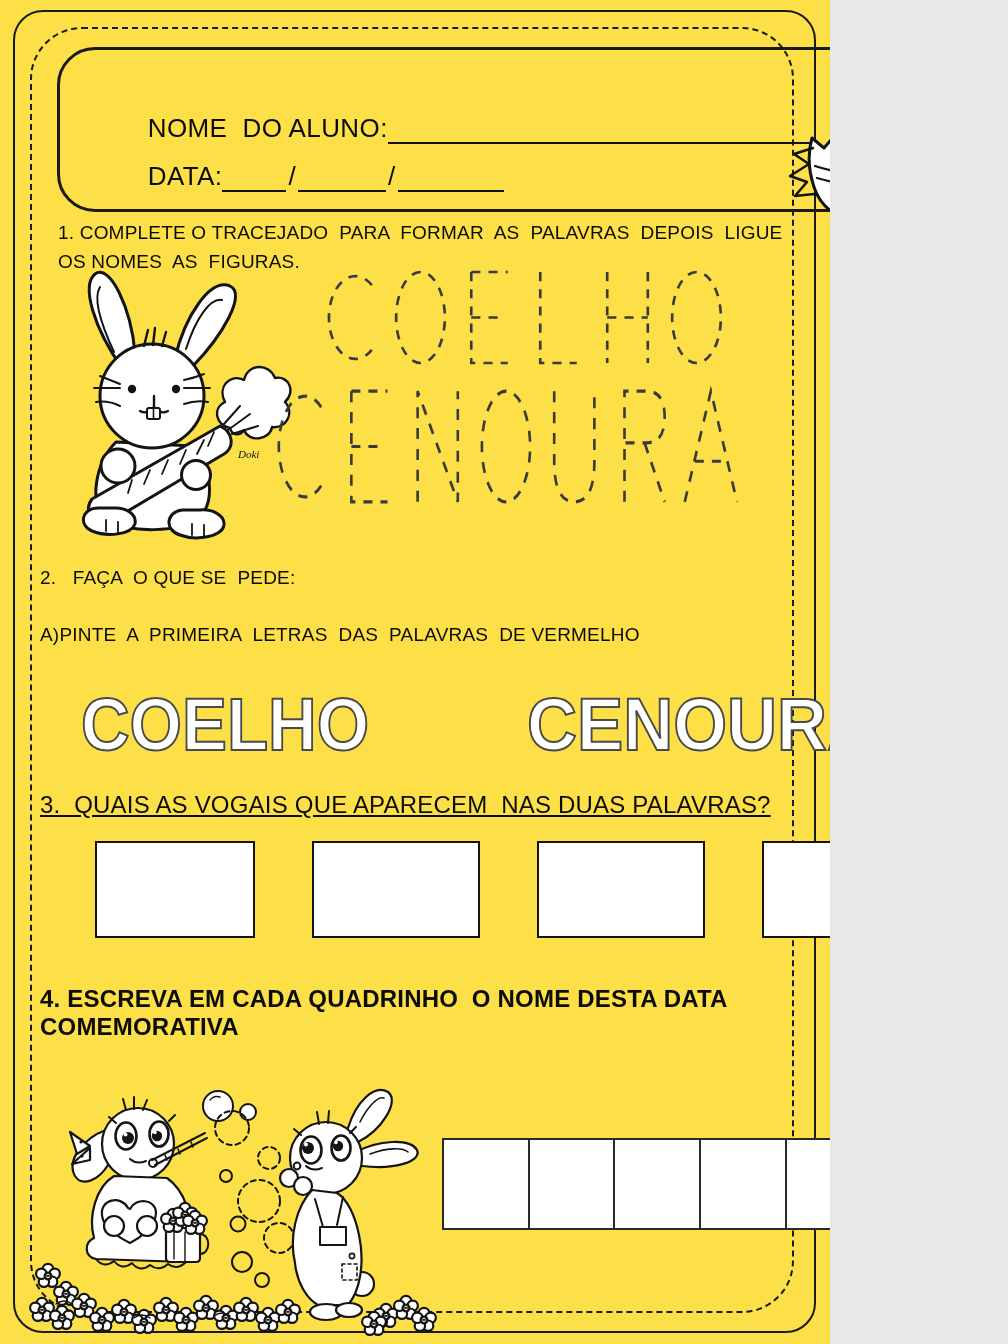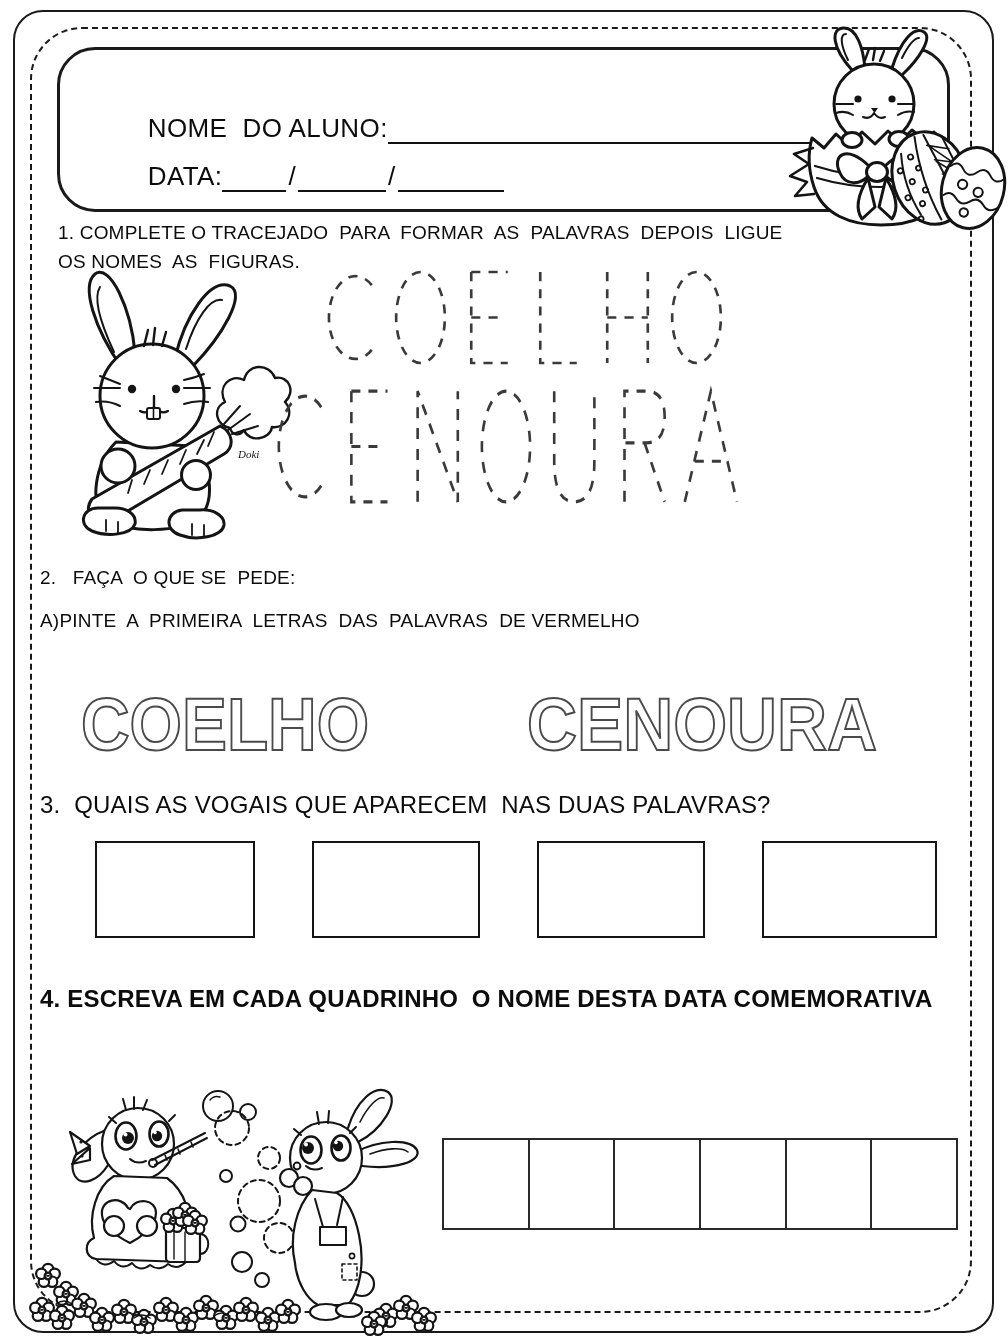--- a/index.html
+++ b/index.html
@@ -1,19 +1,19 @@
 <!DOCTYPE html>
 <html><head>
 <meta charset="utf-8">
 <style>
   * { margin:0; padding:0; box-sizing:border-box; }
   html,body { background:#e8e8e8; }
   .page {
-    position:relative; width:1008px; height:1344px;
-    background:#ffffff; overflow:hidden;
+    position:relative; width:830px; height:1344px;
+    background:#fde047; overflow:hidden;
     font-family:"Liberation Sans", sans-serif; color:#0c0c0c;
   }
   .outer-border {
     position:absolute; inset:10px 14px 11px 13px;
     border:2px solid #1a1a1a; border-radius:30px;
   }
   .dashed-border {
     position:absolute; inset:27px 36px 31px 30px;
     border:2px dashed #1a1a1a; border-radius:52px;
   }
@@ -175,34 +175,34 @@
         <path d="M14 5 H50 M14 5 V95 H50 M14 50 H40" transform="translate(71,0)"></path>
         <path d="M12 95 V5 L52 95 V5" transform="translate(139,0)"></path>
         <path d="M32 5 A24 45 0 0 0 32 95 A24 45 0 0 0 32 5" transform="translate(207,0)"></path>
         <path d="M12 5 V62 Q12 95 32 95 Q52 95 52 62 V5" transform="translate(275,0)"></path>
         <path d="M14 95 V5 H36 Q54 5 54 26 Q54 47 36 47 H14 M34 47 L54 95" transform="translate(343,0)"></path>
         <path d="M6 95 L32 5 L58 95 M16 62 H48" transform="translate(411,0)"></path>
       </svg>
     </div>
 
   <div class="txt ex-line" style="left:40px; top:567px;">2.   FAÇA  O QUE SE  PEDE:</div>
-  <div class="txt ex-line" style="left:40px; top:610px;">A)PINTE  A  PRIMEIRA  LETRAS  DAS  PALAVRAS  DE VERMELHO</div>
+  <div class="txt ex-line" style="left:40px; top:624px;">A)PINTE  A  PRIMEIRA  LETRAS  DAS  PALAVRAS  DE VERMELHO</div>
 
   <div class="outline-word" style="left:76px; top:686px; width:298px; height:78px;">
     <svg viewBox="0 0 298 78" width="298" height="78" preserveAspectRatio="none">
       <text x="149" y="64" text-anchor="middle" font-family="Liberation Sans, sans-serif" font-size="74" font-weight="bold" fill="#ffffff" stroke="#4a4a4a" stroke-width="2" textLength="288" lengthAdjust="spacingAndGlyphs">COELHO</text>
     </svg>
   </div>
   <div class="outline-word" style="left:522px; top:686px; width:360px; height:78px;">
     <svg viewBox="0 0 360 78" width="360" height="78" preserveAspectRatio="none">
       <text x="180" y="64" text-anchor="middle" font-family="Liberation Sans, sans-serif" font-size="74" font-weight="bold" fill="#ffffff" stroke="#4a4a4a" stroke-width="2" textLength="350" lengthAdjust="spacingAndGlyphs">CENOURA</text>
     </svg>
   </div>
 
-  <div class="txt ex34" style="left:40px; top:791px;">3.  QUAIS AS VOGAIS QUE APARECEM  NAS DUAS PALAVRAS?</div>
+  <div class="txt ex34" style="left:40px; top:791px;text-decoration:underline;">3.  QUAIS AS VOGAIS QUE APARECEM  NAS DUAS PALAVRAS?</div>
   <div class="answer-boxes">
       <div class="answer-box" style="width: 160px;"></div>
       <div class="answer-box" style="width: 168px;"></div>
       <div class="answer-box" style="width: 168px;"></div>
       <div class="answer-box" style="width: 175px;"></div>
     </div>
 
   <div class="txt ex34" style="left:40px; top:985px;font-weight:bold;">4. ESCREVA EM CADA QUADRINHO  O NOME DESTA DATA COMEMORATIVA</div>
 
   <svg class="illus" style="left:26px; top:1066px;" width="418" height="266" viewBox="0 0 418 266" fill="none" stroke="#141414" stroke-width="2.2" stroke-linecap="round" stroke-linejoin="round">

